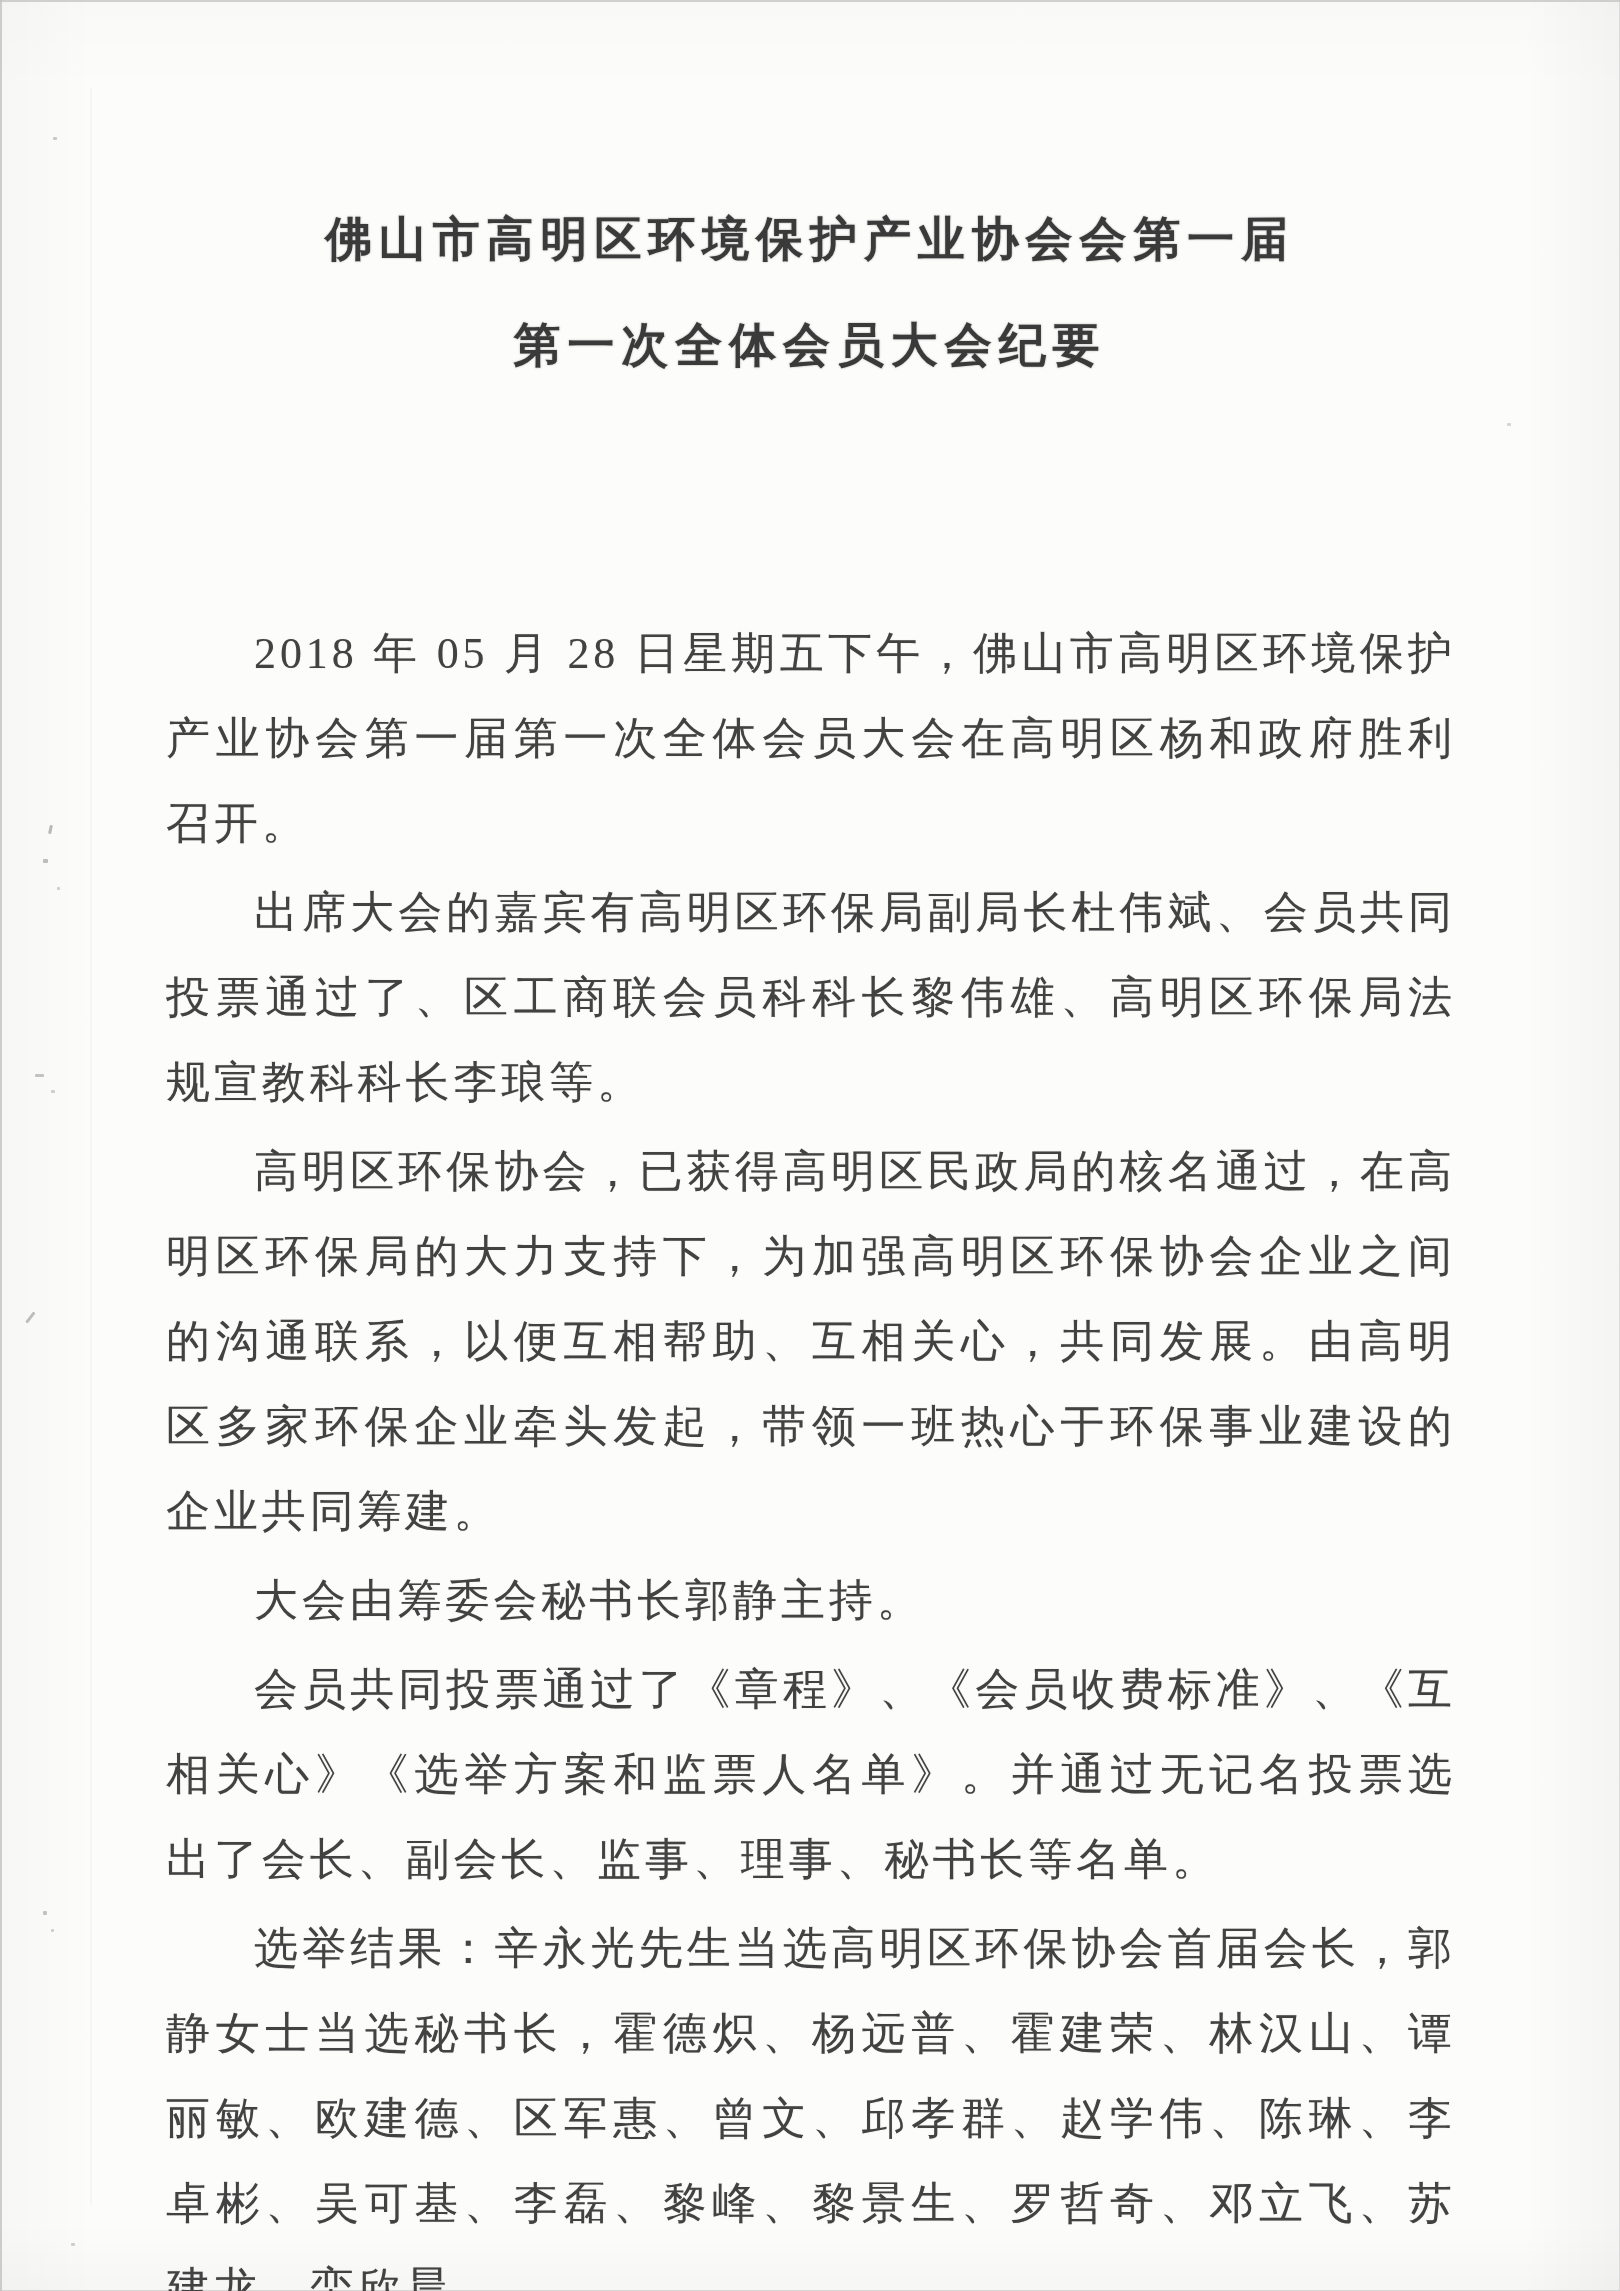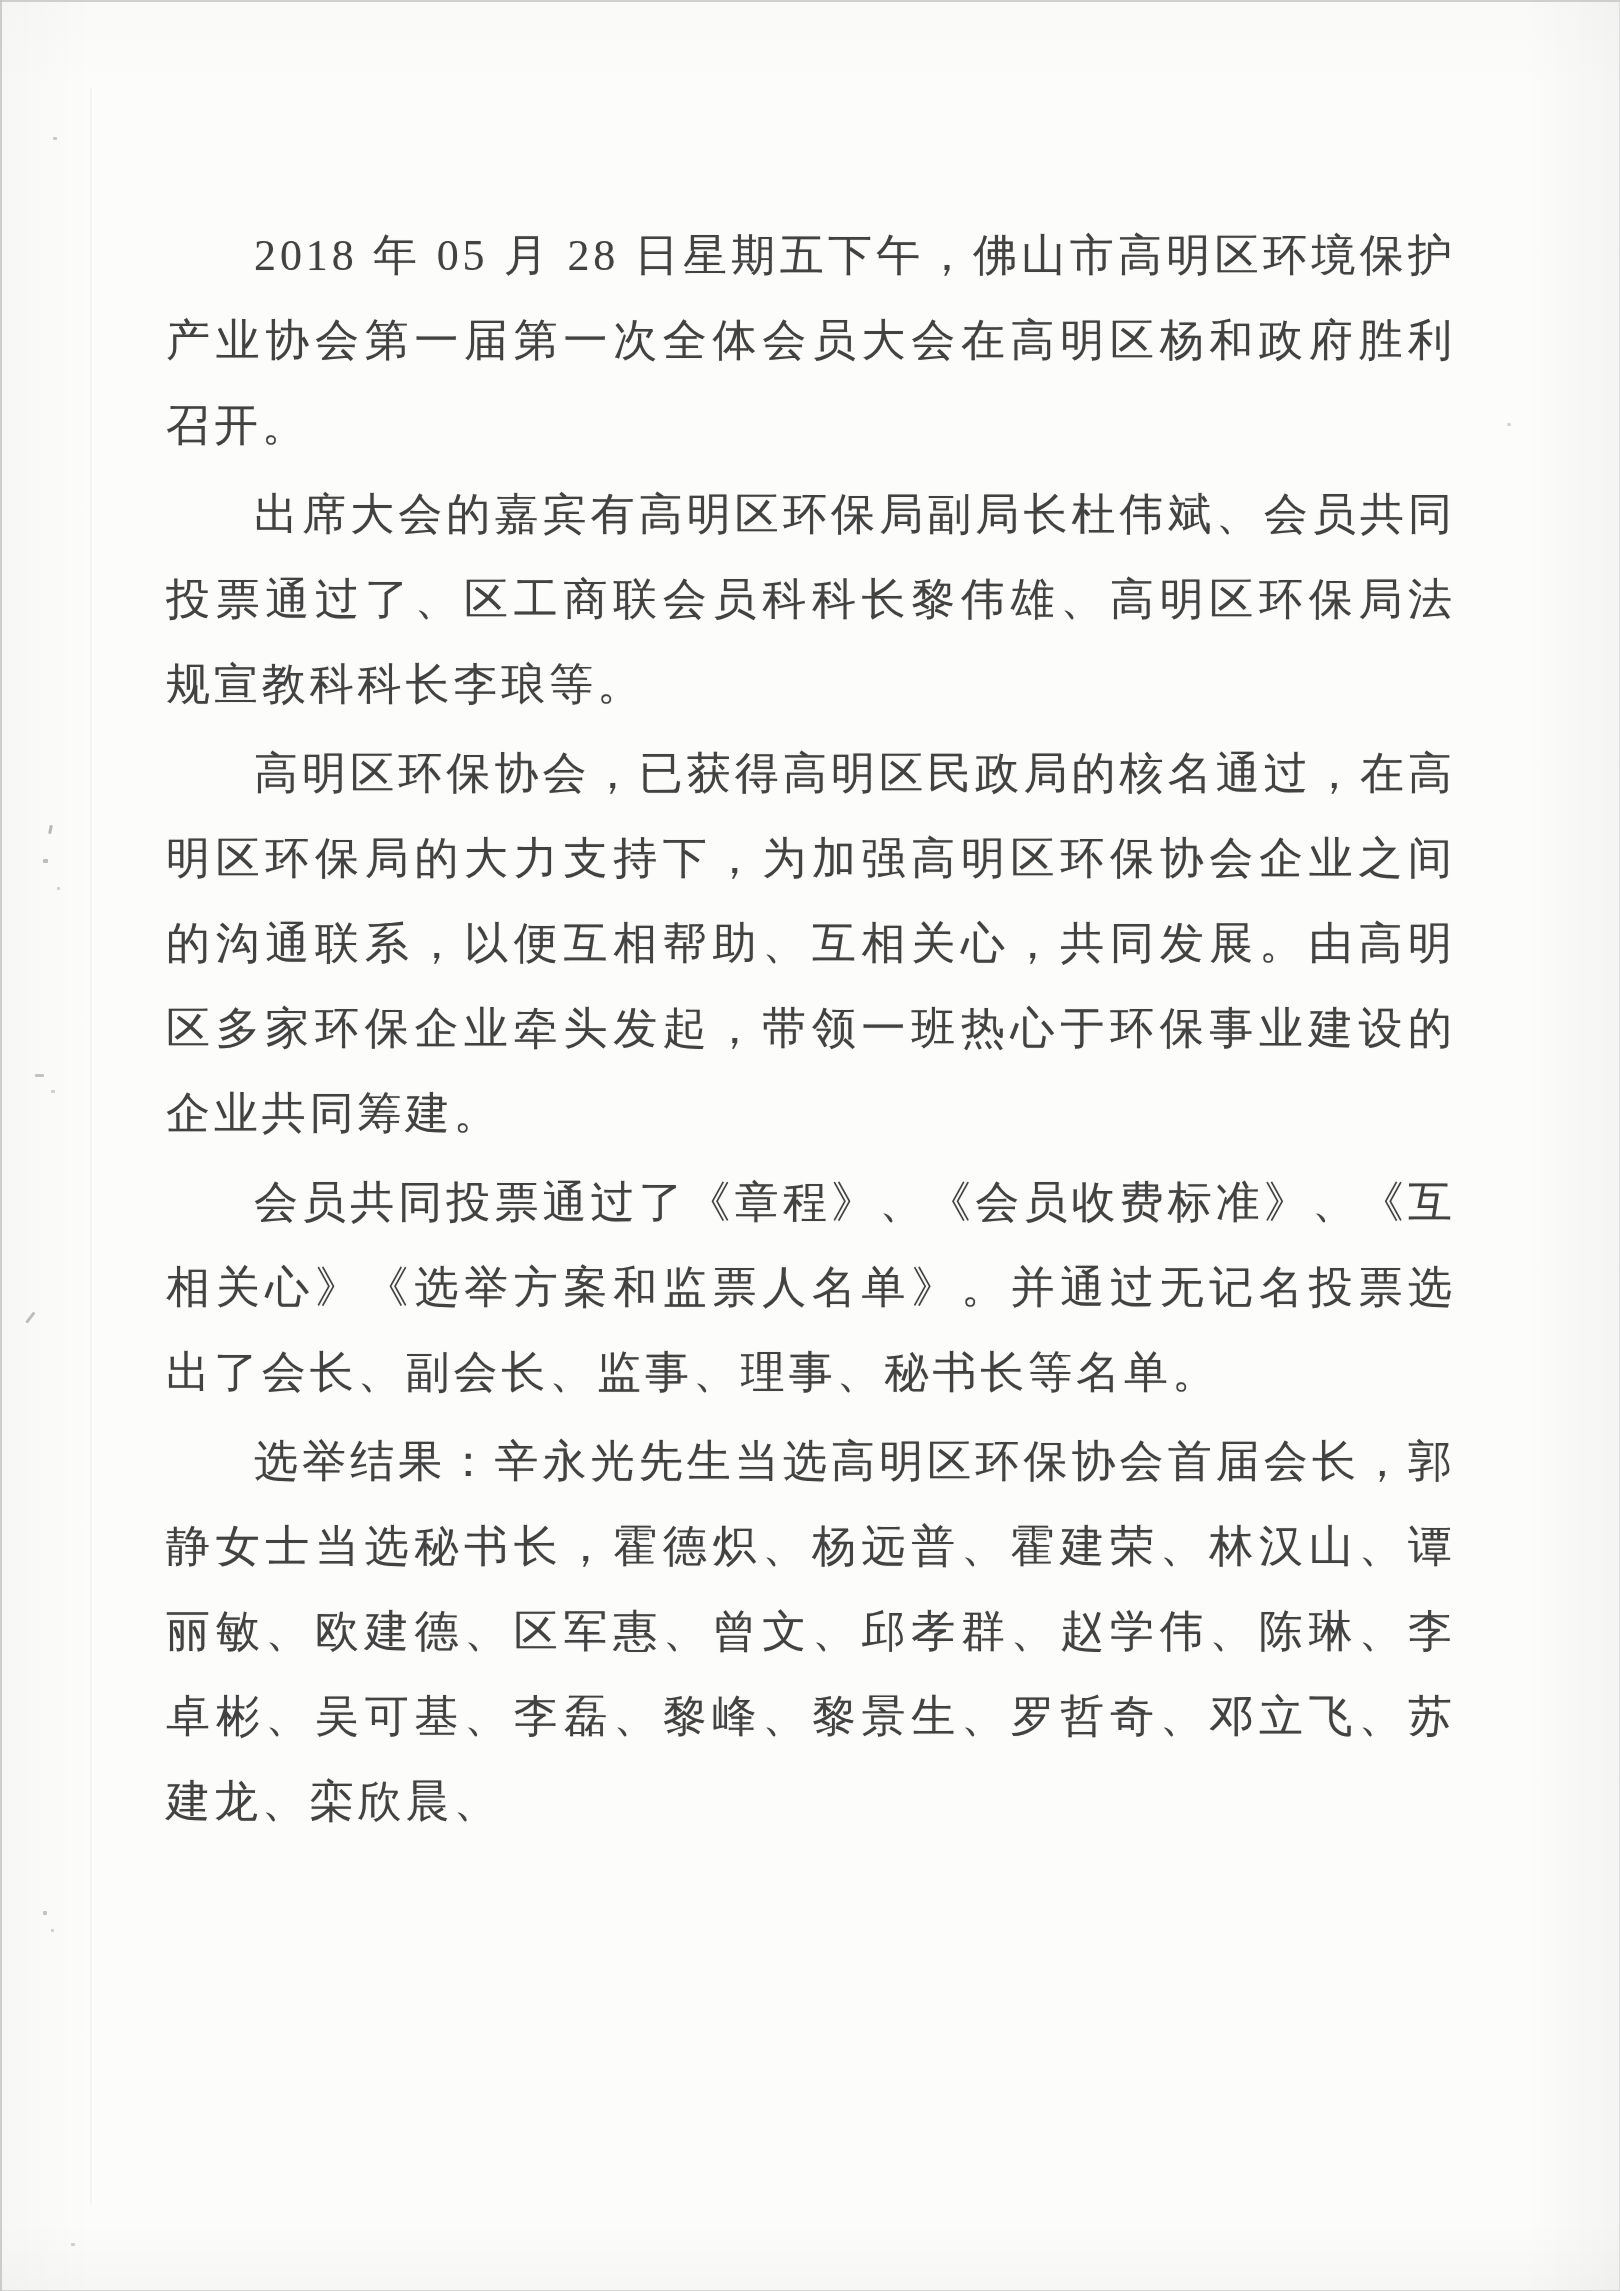--- a/index.html
+++ b/index.html
@@ -82,23 +82,28 @@
   <div class="speck" style="left:57px;top:887px;width:2.9px;height:2.9px;opacity:.4"></div>
   <div class="speck" style="left:35px;top:1074px;width:8.8px;height:2.9px;opacity:.5"></div>
   <div class="speck" style="left:51px;top:1090px;width:3.9px;height:2.9px;opacity:.4"></div>
   <div class="speck" style="left:29px;top:1311px;width:2.9px;height:12.7px;opacity:.55;transform:rotate(38deg)"></div>
   <div class="speck" style="left:43px;top:1911px;width:3.9px;height:3.9px;opacity:.5"></div>
   <div class="speck" style="left:51px;top:1929px;width:2.9px;height:2.9px;opacity:.4"></div>
   <div class="speck" style="left:1507px;top:423px;width:3.9px;height:2.9px;opacity:.35"></div>
   <div class="speck" style="left:71px;top:2243px;width:3.9px;height:2.9px;opacity:.4"></div>
 
   <div class="doc">
+    <div class="titles">
+      <div>佛山市高明区环境保护产业协会会第一届</div>
+      <div>第一次全体会员大会纪要</div>
+    </div>
     <div class="content">
       <p>2018 年 05 月 28 日星期五下午，佛山市高明区环境保护产业协会第一届第一次全体会员大会在高明区杨和政府胜利召开。</p>
       <p>出席大会的嘉宾有高明区环保局副局长杜伟斌、会员共同投票通过了、区工商联会员科科长黎伟雄、高明区环保局法规宣教科科长李琅等。</p>
       <p>高明区环保协会，已获得高明区民政局的核名通过，在高明区环保局的大力支持下，为加强高明区环保协会企业之间的沟通联系，以便互相帮助、互相关心，共同发展。由高明区多家环保企业牵头发起，带领一班热心于环保事业建设的企业共同筹建。</p>
+      <p>大会由筹委会秘书长郭静主持。</p>
       <p>会员共同投票通过了《章程》、《会员收费标准》、《互相关心》《选举方案和监票人名单》。并通过无记名投票选出了会长、副会长、监事、理事、秘书长等名单。</p>
       <p>选举结果：辛永光先生当选高明区环保协会首届会长，郭静女士当选秘书长，霍德炽、杨远普、霍建荣、林汉山、谭丽敏、欧建德、区军惠、曾文、邱孝群、赵学伟、陈琳、李卓彬、吴可基、李磊、黎峰、黎景生、罗哲奇、邓立飞、苏建龙、栾欣晨、</p>
     </div>
   </div>
 
 </div>
 
 
 </body></html>

